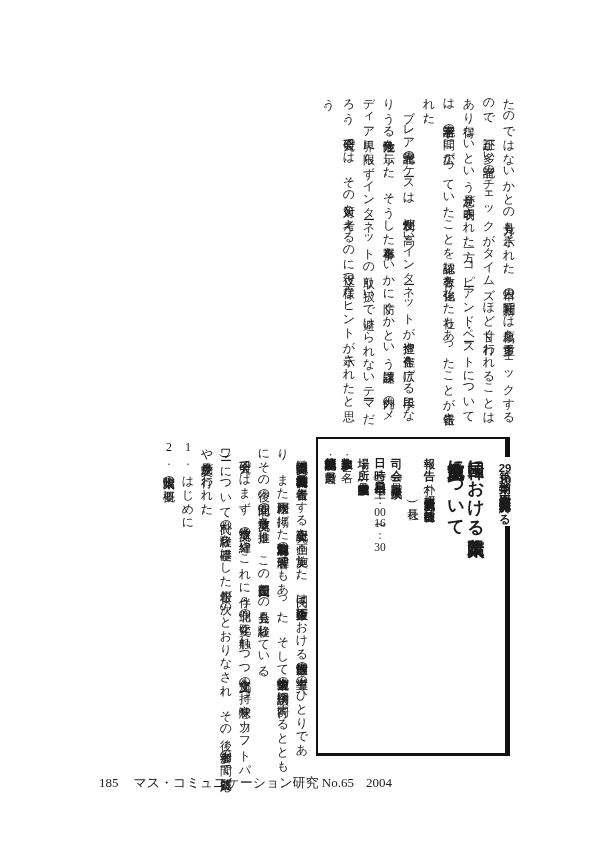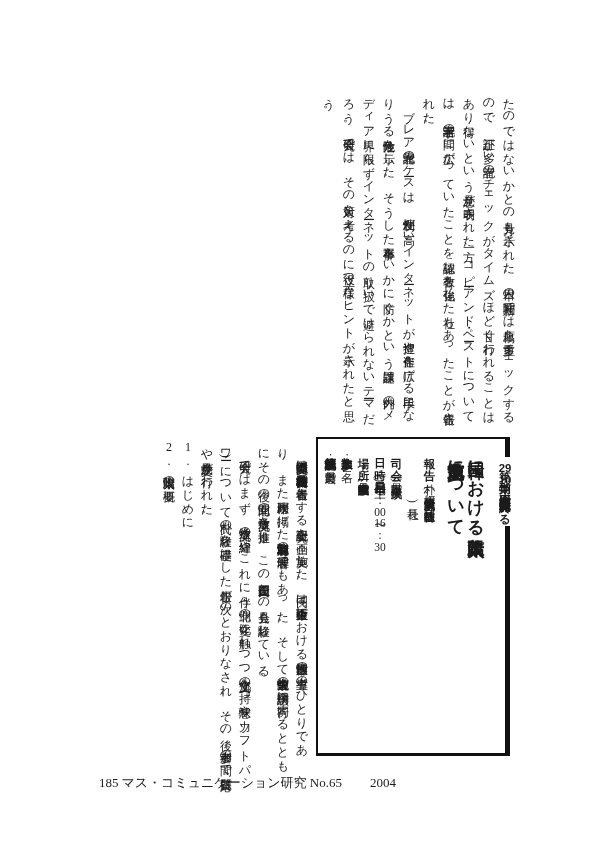--- a/index.html
+++ b/index.html
@@ -45,22 +45,22 @@
   
   .report-body{
     position:absolute;top:440px;right:296px;width:236px;height:330px;
     font-size:12px;line-height:19px;
   }
   .report-body p{margin:0;text-indent:1em;}
   .report-body p.outline-item{text-indent:0;}
 
   
   .page-footer{position:absolute;left:99px;top:774px;font-size:13px;white-space:nowrap;}
-  .footer-journal{margin-left:3px;}
-  .footer-year{margin-left:28px;}
+  .footer-journal{margin-left:15px;}
+  .footer-year{margin-left:12px;}
 </style>
 </head>
 <body>
 
 <div class="page">
 
   <div class="top-article vtext">
     <p class="no-indent">たのではないかとの見方も示された。日本の新聞社では原稿を多重チェックするので、訂正が多い記者のチェックがタイムズほど甘く行われることはあり得ないという意見が表明された一方、コピー・アンド・ペーストについては、若手記者の間に広がっていたことを確認し教育を強化した社もあったことが報告された。</p>
     <p>ブレア元記者のケースは、利便性が高いインターネットが捏造や盗作を広げる手段になりうる危険性を示した。そうした不祥事をいかに防ぐかという課題は、内外のメディア界に限らずインターネットの取り扱いで避けられないテーマだろう。研究会では、その対策を考えるのに役立つ様々なヒントが示されたと思う。</p>
   </div>

